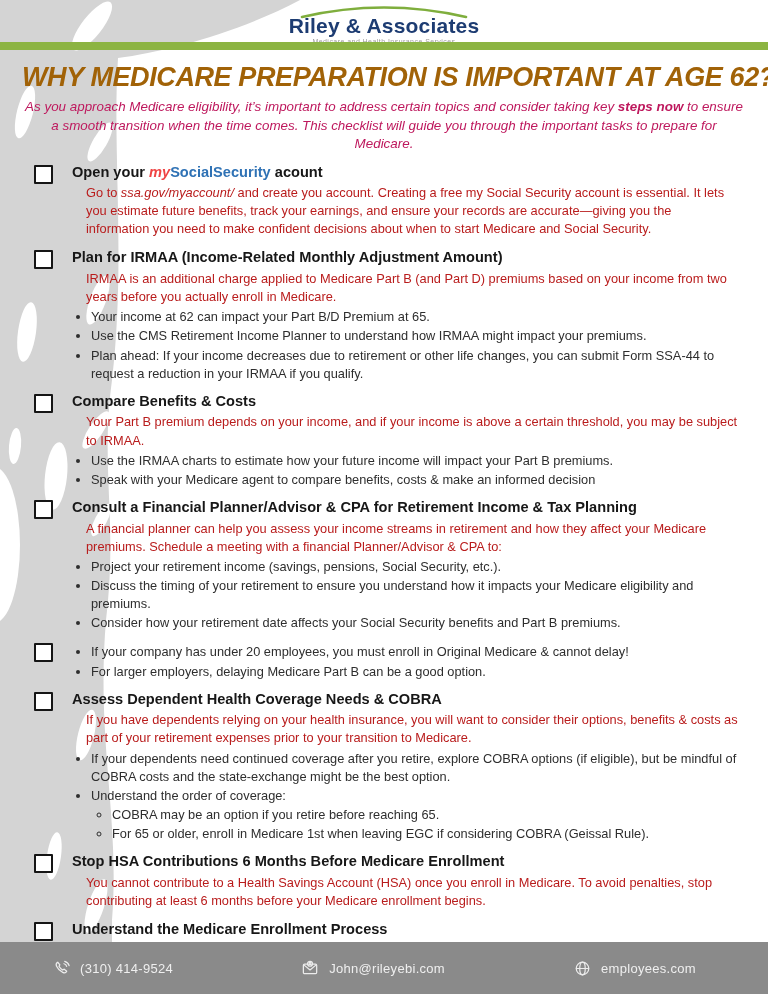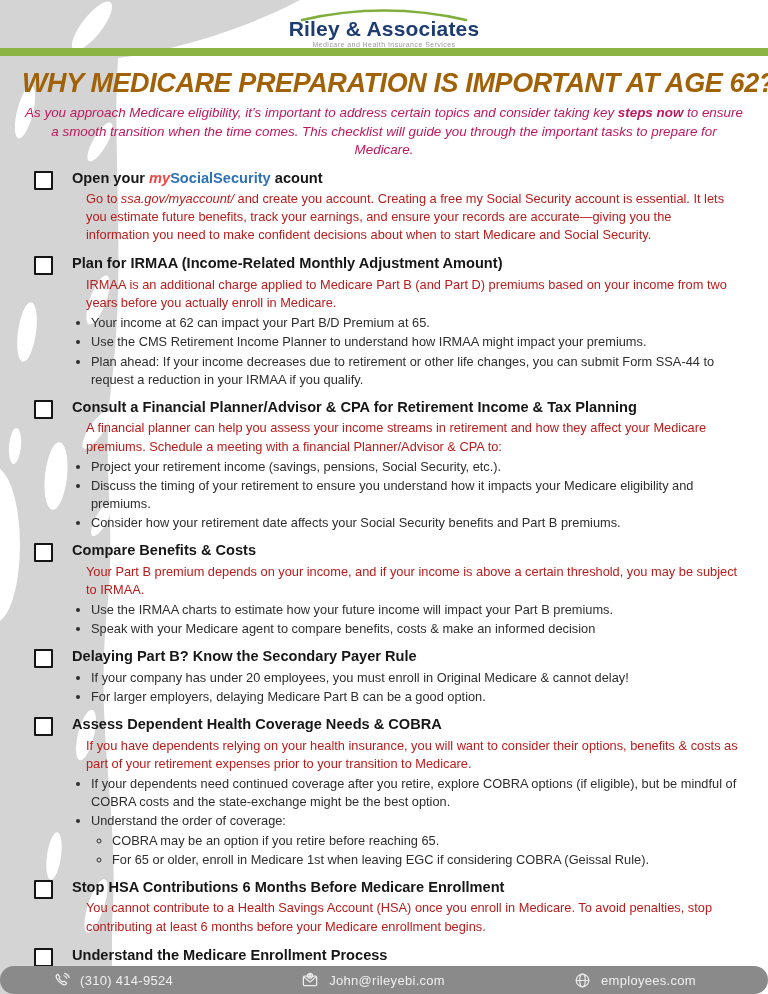--- a/index.html
+++ b/index.html
@@ -5,21 +5,21 @@
   * { box-sizing: border-box; }
   html,body { margin:0; padding:0; background:#e8e8e8; }
   .page {
     position:relative; width:768px; height:994px; margin:0 auto;
     background:#ffffff; overflow:hidden;
     font-family:"Liberation Sans", sans-serif; color:#2e2e2e;
   }
   .deco { position:absolute; left:0; top:0; z-index:0; }
 
   
-  .header { position:relative; z-index:2; height:48px; display:flex; align-items:center; justify-content:center; }
+  .header { position:relative; z-index:2; height:42px; display:flex; align-items:center; justify-content:center; }
   .logo { text-align:center; line-height:1; padding-top:6px; }
   .logo .arc { display:block; margin:0 auto -4px auto; }
   .brand-name { font-size:21px; font-weight:bold; color:#1d3c72; letter-spacing:.2px; }
   .brand-tagline { font-size:7px; color:#9a9a9a; letter-spacing:.45px; margin-top:2px; }
   .green-bar { position:relative; z-index:2; height:8px; background:#8cb442; }
 
   
   .main { position:relative; z-index:2; padding:8px 22px 0 22px; }
   .page-title {
     margin:4px 0 5px 0; text-align:center;
@@ -43,23 +43,23 @@
   .item p  { margin:0 0 2px 14px; font-size:12.8px; line-height:1.42; color:#b91c1c; padding-right:8px; }
   .item ul { margin:1px 0 0 0; padding-left:19px; list-style:disc; }
   .item ul li { font-size:12.8px; line-height:1.42; color:#2e2e2e; padding-right:6px; margin-bottom:1px; }
   .item ul ul { list-style:circle; padding-left:21px; margin-top:1px; }
   .red-it  { color:#ef4444; font-style:italic; font-weight:bold; }
   .blue-b  { color:#2f72b5; font-weight:bold; }
   .it      { font-style:italic; }
 
   
   .footer {
-    position:absolute; z-index:3; left:0; right:0; bottom:0; height:28px;
+    position:absolute; z-index:3; left:0; right:0; bottom:0; height:52px;
     background:#8a8a8a; display:flex; align-items:center;
-    justify-content:space-between; padding:0 72px 0 52px; color:#efefef;border-radius:14px;
+    justify-content:space-between; padding:0 72px 0 52px; color:#efefef;
   }
   .f-item { display:flex; align-items:center; gap:9px; font-size:13px; letter-spacing:.3px; }
   .f-item svg { display:block; }
 </style>
 </head>
 <body>
 
 <div class="page">
 
   <svg class="deco" width="320" height="994" viewBox="0 0 320 994" aria-hidden="true">
@@ -116,46 +116,45 @@
             <li>Your income at 62 can impact your Part B/D Premium at 65.</li>
             <li>Use the CMS Retirement Income Planner to understand how IRMAA might impact your premiums.</li>
             <li>Plan ahead: If your income decreases due to retirement or other life changes, you can submit Form SSA-44 to request a reduction in your IRMAA if you qualify.</li>
           </ul>
         </div>
       </div>
 
       <div class="item">
         <div class="cbx"></div>
         <div>
+          <h3>Compare Benefits &amp; Costs</h3>
+          <p>Your Part B premium depends on your income, and if your income is above a certain threshold, you may be subject to IRMAA.</p>
+          <ul>
+            <li>Use the IRMAA charts to estimate how your future income will impact your Part B premiums.</li>
+            <li>Speak with your Medicare agent to compare benefits, costs &amp; make an informed decision</li>
+          </ul>
+        </div>
+      </div>
+
+      <div class="item">
+        <div class="cbx"></div>
+        <div>
           <h3>Consult a Financial Planner/Advisor &amp; CPA for Retirement Income &amp; Tax Planning</h3>
           <p>A financial planner can help you assess your income streams in retirement and how they affect your Medicare premiums. Schedule a meeting with a financial Planner/Advisor &amp; CPA to:</p>
           <ul>
             <li>Project your retirement income (savings, pensions, Social Security, etc.).</li>
             <li>Discuss the timing of your retirement to ensure you understand how it impacts your Medicare eligibility and premiums.</li>
             <li>Consider how your retirement date affects your Social Security benefits and Part B premiums.</li>
           </ul>
         </div>
       </div>
 
       <div class="item">
         <div class="cbx"></div>
         <div>
-          <h3>Compare Benefits &amp; Costs</h3>
-          <p>Your Part B premium depends on your income, and if your income is above a certain threshold, you may be subject to IRMAA.</p>
-          <ul>
-            <li>Use the IRMAA charts to estimate how your future income will impact your Part B premiums.</li>
-            <li>Speak with your Medicare agent to compare benefits, costs &amp; make an informed decision</li>
-          </ul>
-        </div>
-      </div>
-
-      <div class="item">
-        <div class="cbx"></div>
-        <div>
-          <h3>Delaying Part B? Know the Secondary Payer Rule</h3>
           <ul>
             <li>If your company has under 20 employees, you must enroll in Original Medicare &amp; cannot delay!</li>
             <li>For larger employers, delaying Medicare Part B can be a good option.</li>
           </ul>
         </div>
       </div>
 
       <div class="item">
         <div class="cbx"></div>
         <div>

